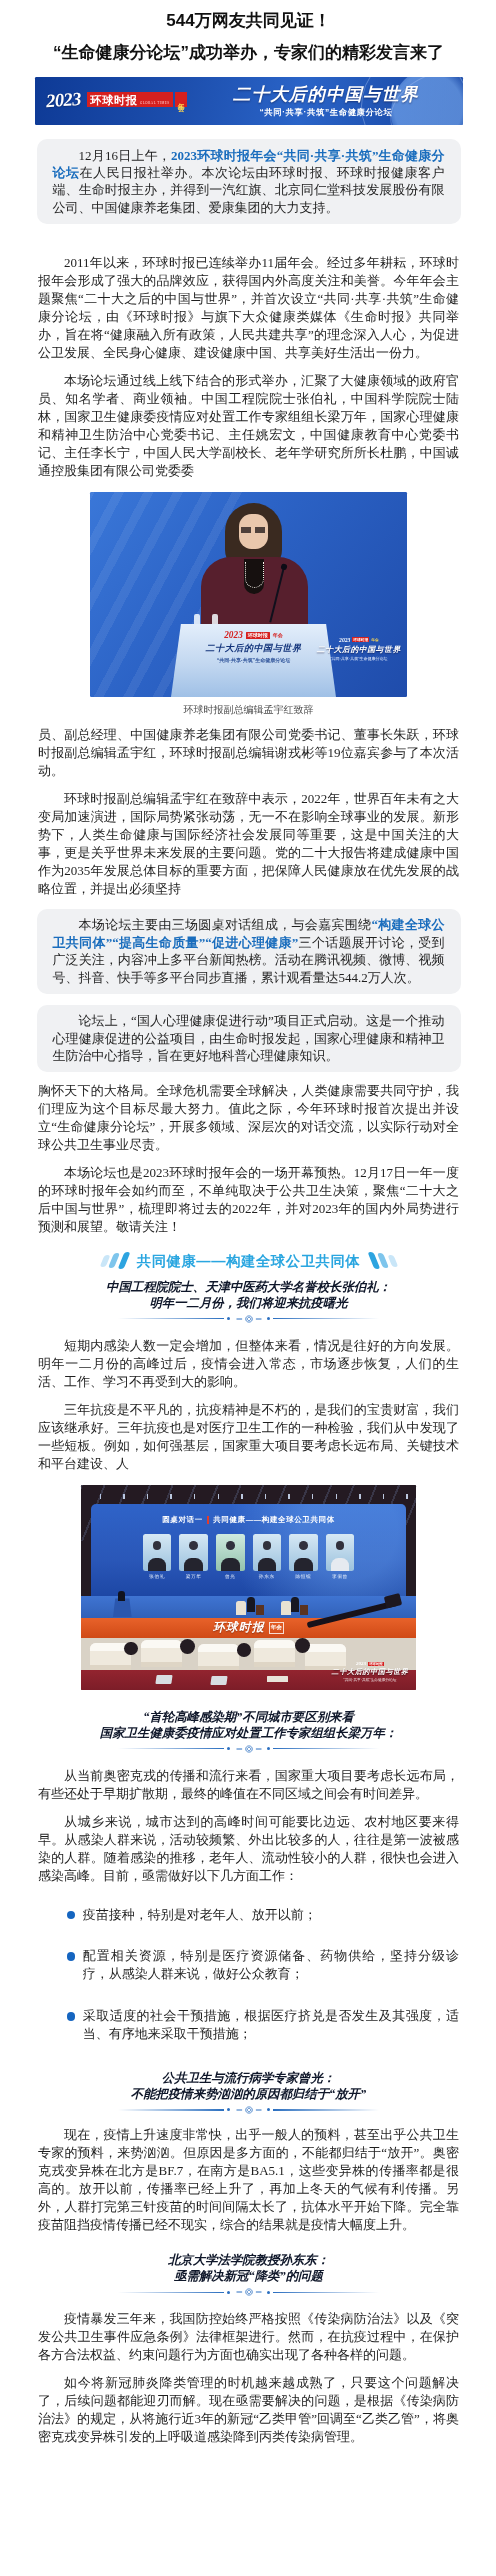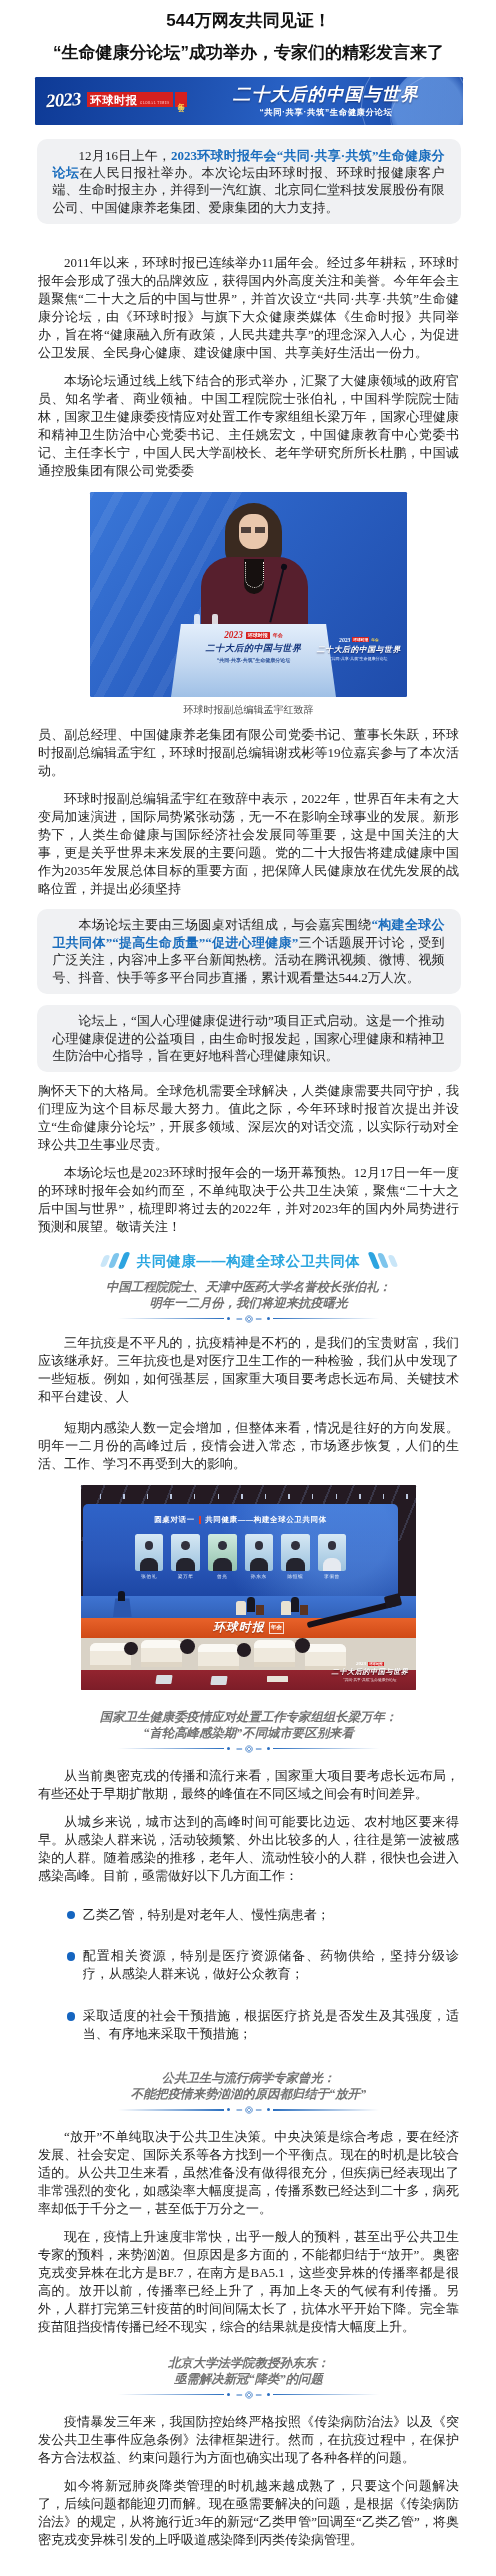--- a/index.html
+++ b/index.html
@@ -46,21 +46,21 @@
   .bars i{display:inline-block;width:5.6px;height:16px;margin:0 1.9px;border-radius:3.1px;transform:skewX(-22deg);}
   .bars.left i:nth-child(1){background:#c9e6f8;height:12.4px;}
   .bars.left i:nth-child(2){background:#7ec5ec;height:15px;}
   .bars.left i:nth-child(3){background:#2da4e0;height:17.4px;}
   .bars.right i{transform:skewX(22deg);}
   .bars.right i:nth-child(1){background:#2da4e0;height:17.4px;}
   .bars.right i:nth-child(2){background:#7ec5ec;height:15px;}
   .bars.right i:nth-child(3){background:#c9e6f8;height:12.4px;}
   .sec-title{margin:0 8.7px;font-family:"Liberation Sans",sans-serif;font-weight:bold;font-size:14.3px;color:#2aa6e0;letter-spacing:0.6px;}
   
-  .quote-head{margin:18.6px 25px 0;text-align:center;color:#737373;font-weight:bold;font-style:italic;
+  .quote-head{margin:18.6px 25px 0;text-align:center;color:#0f172a;font-weight:bold;font-style:italic;
               font-size:12.4px;line-height:16px;}
   .quote-head.after-sec{margin-top:7.5px;}
   .quote-head.big-gap{margin-top:27px;}
   .divider{margin:2.5px 0 0;display:flex;align-items:center;justify-content:center;height:11.2px;}
   .dline{width:106px;height:1.2px;}
   .dline.l{background:linear-gradient(to right,rgba(43,111,192,0),#2b6fc0);}
   .dline.r{background:linear-gradient(to left,rgba(43,111,192,0),#2b6fc0);}
   .ddot{width:3.1px;height:3.1px;border-radius:50%;background:#2b6fc0;margin:0 3.1px;}
   
   .bullet{display:flex;margin:23.6px 38px 0;}
@@ -103,21 +103,21 @@
   .p1-csub{margin-top:1.2px;font-size:4px;font-family:"Liberation Sans",sans-serif;color:#e8f0ff;}
   
   .photo2{position:relative;width:335px;height:205px;margin:12.4px auto 0;overflow:hidden;border-radius:1.2px;background:#241a22;}
   .p2-ceiling{position:absolute;left:0;top:0;width:100%;height:18.6px;
        background:#241a22;}
   .p2-ceiling:before{content:"";position:absolute;inset:0;
        background:repeating-linear-gradient(90deg,transparent 0 18.6px,rgba(214,230,255,.85) 18.6px 20px,transparent 20px 23.6px);
        height:5px;top:8.7px;}
   .p2-beams{position:absolute;left:0;top:0;width:100%;height:56px;
        background:repeating-linear-gradient(112deg,rgba(150,180,240,.18) 0 1.9px,transparent 1.9px 21px);}
-  .p2-screen{position:absolute;left:2px;top:18.6px;width:315px;height:92px;border-radius:5px 5px 0 0;
+  .p2-screen{position:absolute;left:10px;top:18.6px;width:315px;height:92px;border-radius:5px 5px 0 0;
        background:radial-gradient(circle at 82% 30%,rgba(120,180,255,.35) 0 18%,transparent 45%),
                   linear-gradient(180deg,#2f63c8 0%,#2a57b8 60%,#1d47a5 100%);}
   .p2-screen-title{position:absolute;left:0;top:11.2px;width:100%;display:flex;justify-content:center;align-items:center;gap:4.3px;
        color:#fff;font-family:"Liberation Sans",sans-serif;font-weight:bold;font-size:7.5px;letter-spacing:0.6px;}
   .p2-redbar{display:inline-block;width:1.9px;height:8px;background:#e23c2e;}
   .p2-cards{position:absolute;left:0;top:30px;width:100%;display:flex;justify-content:center;gap:8px;}
   .p2-card{width:28.6px;text-align:center;}
   .p2-ph{position:relative;height:37px;border-radius:2.5px;background:linear-gradient(180deg,#d6e8f4,#9cc2de);overflow:hidden;}
   .p2-ph .head{position:absolute;left:50%;top:7.5px;width:8.7px;height:8.7px;margin-left:-4.3px;border-radius:50%;background:#31313d;}
   .p2-ph .torso{position:absolute;left:50%;bottom:0;width:18.6px;height:12.4px;margin-left:-9.3px;border-radius:7.5px 7.5px 0 0;background:#24242e;}
@@ -264,22 +264,22 @@
     <span class="dline l"></span>
     <span class="ddot"></span>
     <svg width="30" height="10" viewBox="0 0 48 16">
       <path d="M4 8 h9 M35 8 h9" stroke="#2b6fc0" stroke-width="1.6" fill="none"></path>
       <path d="M24 3 c-7 0 -7 10 0 10 c7 0 7 -10 0 -10 M24 5.5 c-3.6 0 -3.6 5 0 5 c3.6 0 3.6 -5 0 -5" stroke="#2b6fc0" stroke-width="1.2" fill="none"></path>
     </svg>
     <span class="ddot"></span>
     <span class="dline r"></span>
   </div>
 
+  <p class="body-text indent mt20">短期内感染人数一定会增加，但整体来看，情况是往好的方向发展。明年一二月份的高峰过后，疫情会进入常态，市场逐步恢复，人们的生活、工作、学习不再受到大的影响。</p>
   <p class="body-text indent">三年抗疫是不平凡的，抗疫精神是不朽的，是我们的宝贵财富，我们应该继承好。三年抗疫也是对医疗卫生工作的一种检验，我们从中发现了一些短板。例如，如何强基层，国家重大项目要考虑长远布局、关键技术和平台建设、人</p>
-  <p class="body-text indent mt20">短期内感染人数一定会增加，但整体来看，情况是往好的方向发展。明年一二月份的高峰过后，疫情会进入常态，市场逐步恢复，人们的生活、工作、学习不再受到大的影响。</p>
 
   <div class="photo2">
     <div class="p2-ceiling"></div>
     <div class="p2-beams"></div>
     <div class="p2-screen">
       <div class="p2-screen-title">
         <span>圆桌对话一</span>
         <span class="p2-redbar"></span>
         <span>共同健康——构建全球公卫共同体</span>
       </div>
@@ -374,40 +374,40 @@
           <span class="p2-cchip">环球时报</span>
         </div>
         <div class="p2-ctitle">二十大后的中国与世界</div>
         <div class="p2-csub">“共同·共享·共筑”生命健康分论坛</div>
       </div>
     </div>
   </div>
 
 
   <div class="quote-head">
+    <div>“首轮高峰感染期”不同城市要区别来看</div>
     <div>国家卫生健康委疫情应对处置工作专家组组长梁万年：</div>
-    <div>“首轮高峰感染期”不同城市要区别来看</div>
   </div>
   <div class="divider">
     <span class="dline l"></span>
     <span class="ddot"></span>
     <svg width="30" height="10" viewBox="0 0 48 16">
       <path d="M4 8 h9 M35 8 h9" stroke="#2b6fc0" stroke-width="1.6" fill="none"></path>
       <path d="M24 3 c-7 0 -7 10 0 10 c7 0 7 -10 0 -10 M24 5.5 c-3.6 0 -3.6 5 0 5 c3.6 0 3.6 -5 0 -5" stroke="#2b6fc0" stroke-width="1.2" fill="none"></path>
     </svg>
     <span class="ddot"></span>
     <span class="dline r"></span>
   </div>
 
   <p class="body-text indent mt20">从当前奥密克戎的传播和流行来看，国家重大项目要考虑长远布局，有些还处于早期扩散期，最终的峰值在不同区域之间会有时间差异。</p>
   <p class="body-text indent">从城乡来说，城市达到的高峰时间可能要比边远、农村地区要来得早。从感染人群来说，活动较频繁、外出比较多的人，往往是第一波被感染的人群。随着感染的推移，老年人、流动性较小的人群，很快也会进入感染高峰。目前，亟需做好以下几方面工作：</p>
 
   <div class="bullet firstb">
     <span class="bdot"></span>
-    <span class="btext">乙类乙管，特别是对老年人、慢性病患者；</span>
+    <span class="btext">疫苗接种，特别是对老年人、放开以前；</span>
   </div>
   <div class="bullet">
     <span class="bdot"></span>
     <span class="btext">配置相关资源，特别是医疗资源储备、药物供给，坚持分级诊疗，从感染人群来说，做好公众教育；</span>
   </div>
   <div class="bullet">
     <span class="bdot"></span>
     <span class="btext">采取适度的社会干预措施，根据医疗挤兑是否发生及其强度，适当、有序地来采取干预措施；</span>
   </div>
 
@@ -419,21 +419,20 @@
     <span class="dline l"></span>
     <span class="ddot"></span>
     <svg width="30" height="10" viewBox="0 0 48 16">
       <path d="M4 8 h9 M35 8 h9" stroke="#2b6fc0" stroke-width="1.6" fill="none"></path>
       <path d="M24 3 c-7 0 -7 10 0 10 c7 0 7 -10 0 -10 M24 5.5 c-3.6 0 -3.6 5 0 5 c3.6 0 3.6 -5 0 -5" stroke="#2b6fc0" stroke-width="1.2" fill="none"></path>
     </svg>
     <span class="ddot"></span>
     <span class="dline r"></span>
   </div>
 
-  <p class="body-text indent mt20">“放开”不单纯取决于公共卫生决策。中央决策是综合考虑，要在经济发展、社会安定、国际关系等各方找到一个平衡点。现在的时机是比较合适的。从公共卫生来看，虽然准备没有做得很充分，但疾病已经表现出了非常强烈的变化，如感染率大幅度提高，传播系数已经达到二十多，病死率却低于千分之一，甚至低于万分之一。</p>
   <p class="body-text indent">现在，疫情上升速度非常快，出乎一般人的预料，甚至出乎公共卫生专家的预料，来势汹汹。但原因是多方面的，不能都归结于“放开”。奥密克戎变异株在北方是BF.7，在南方是BA5.1，这些变异株的传播率都是很高的。放开以前，传播率已经上升了，再加上冬天的气候有利传播。另外，人群打完第三针疫苗的时间间隔太长了，抗体水平开始下降。完全靠疫苗阻挡疫情传播已经不现实，综合的结果就是疫情大幅度上升。</p>
 
   <div class="quote-head">
     <div>北京大学法学院教授孙东东：</div>
     <div>亟需解决新冠“降类”的问题</div>
   </div>
   <div class="divider">
     <span class="dline l"></span>
     <span class="ddot"></span>
     <svg width="30" height="10" viewBox="0 0 48 16">

